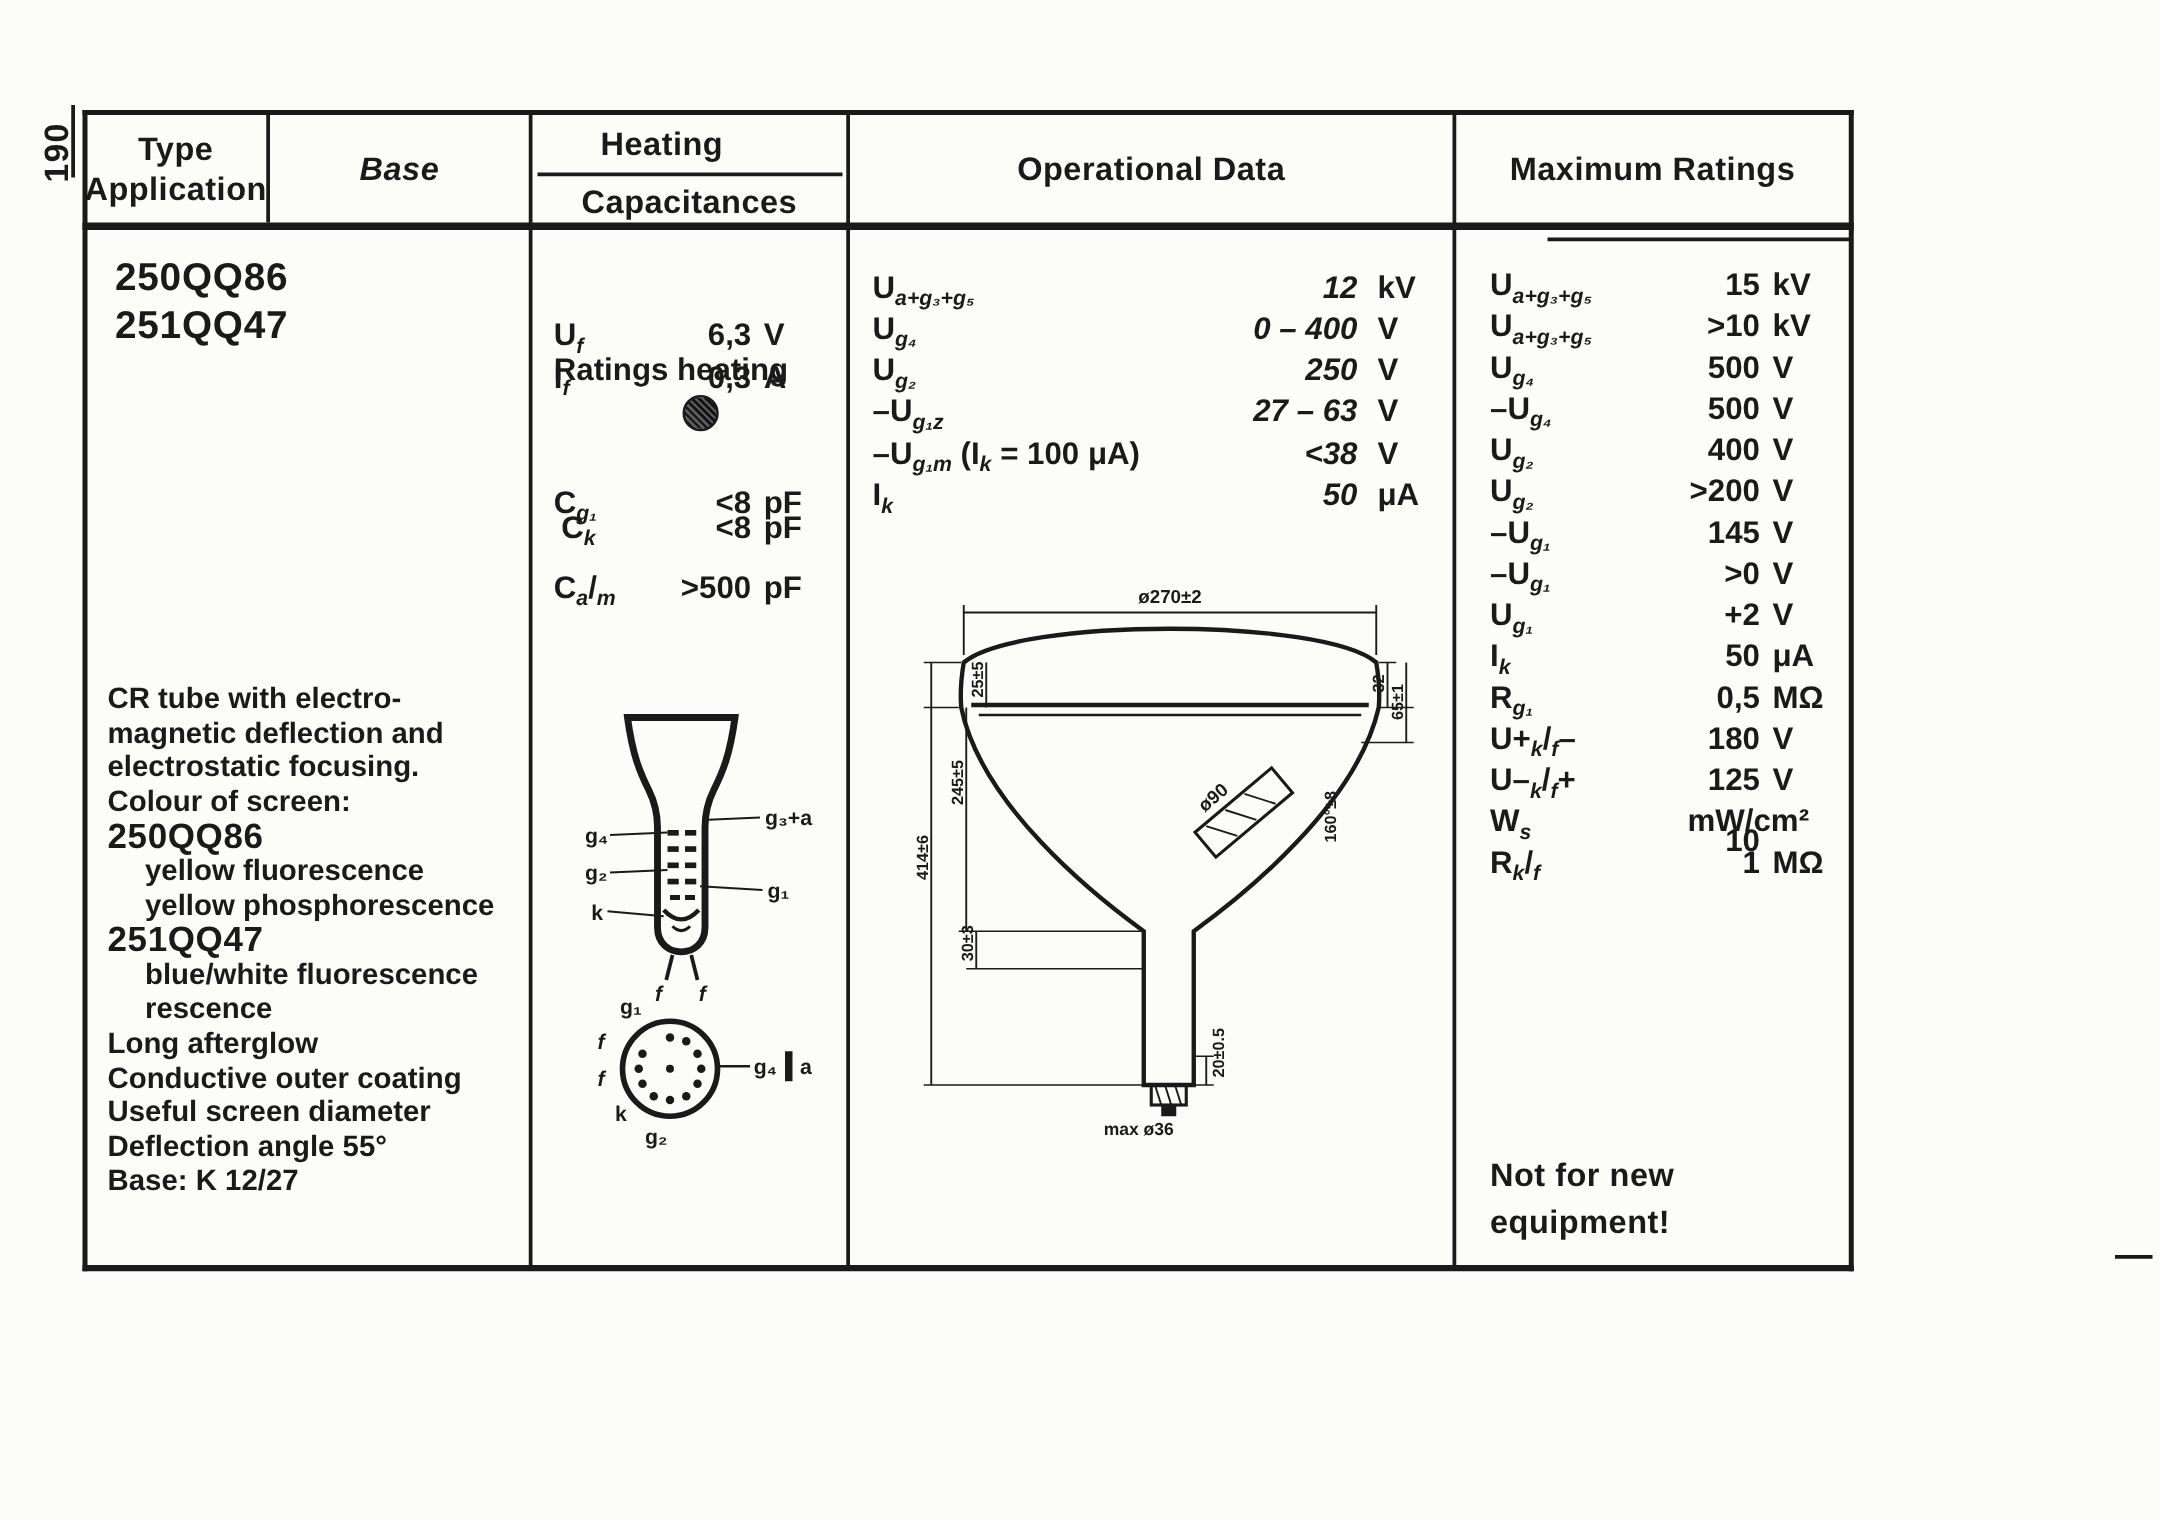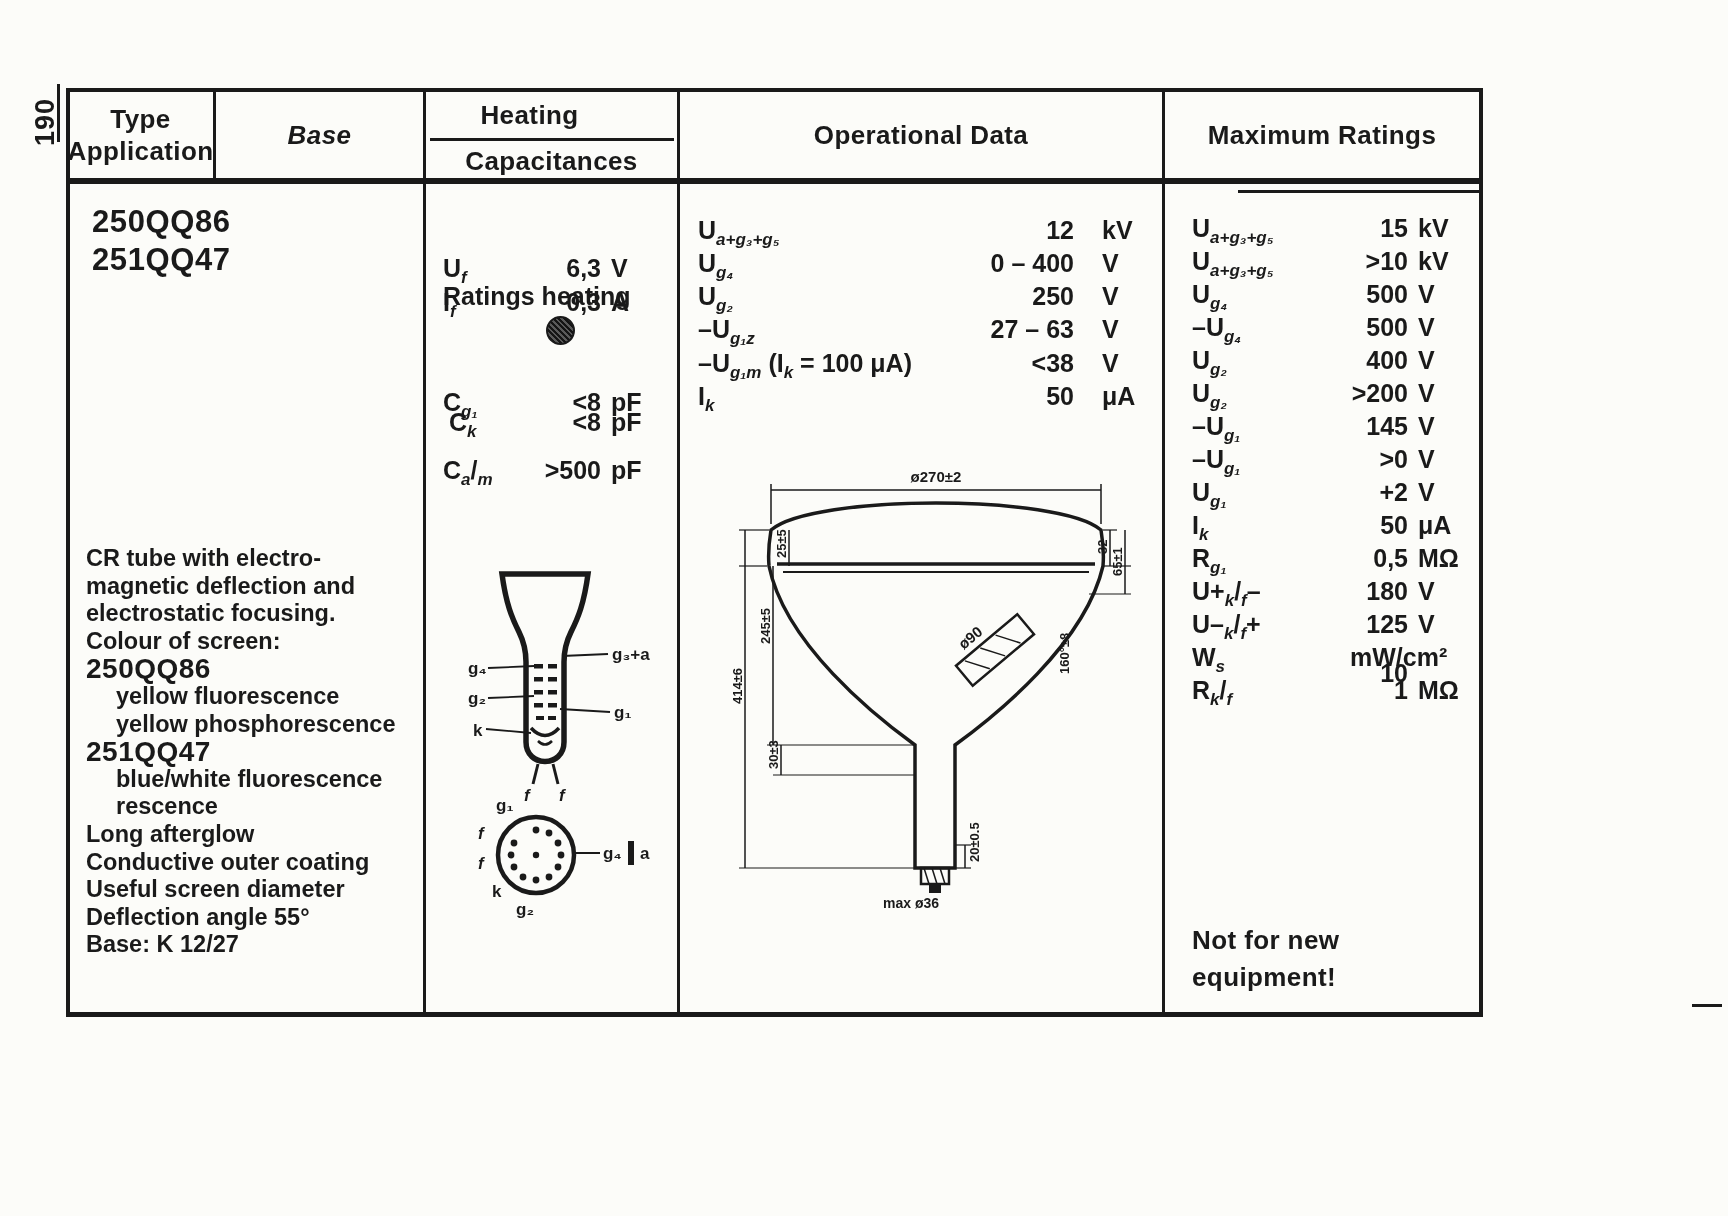--- a/index.html
+++ b/index.html
@@ -20,21 +20,21 @@
   .col { position:absolute; }
   .trow { position:absolute; left:0; width:100%; height:32px; font-size:25px; white-space:nowrap; }
   .trow .lbl  { position:absolute; left:0; top:0; }
   .trow .val  { position:absolute; top:0; text-align:right; }
   .trow .unit { position:absolute; top:0; }
   sub { font-size:0.68em; font-style:italic; letter-spacing:0; }
   
   .heatcol .val  { right:72px; width:120px; }
   .heatcol .unit { left:168px; }
   
-  .opscol .val  { right:84px; width:220px; }
+  .opscol .val  { right:72px; width:220px;font-style:italic; }
   .opscol .unit { left:404px; }
   
   .maxcol .val  { right:72px; width:170px; }
   .maxcol .unit { left:226px; }
   .maxcol .trow.wideunit .val  { right:72px;margin-top:16px; }
   .maxcol .trow.wideunit .unit { left:158px; }
   
   .types { position:absolute; left:92px; top:203px; font-size:31px; line-height:38px; letter-spacing:0.6px; }
   .desc  { position:absolute; left:86px; top:545px; width:350px; font-size:23.5px; line-height:27.6px; }
   .desc .d-ind  { padding-left:30px; }

